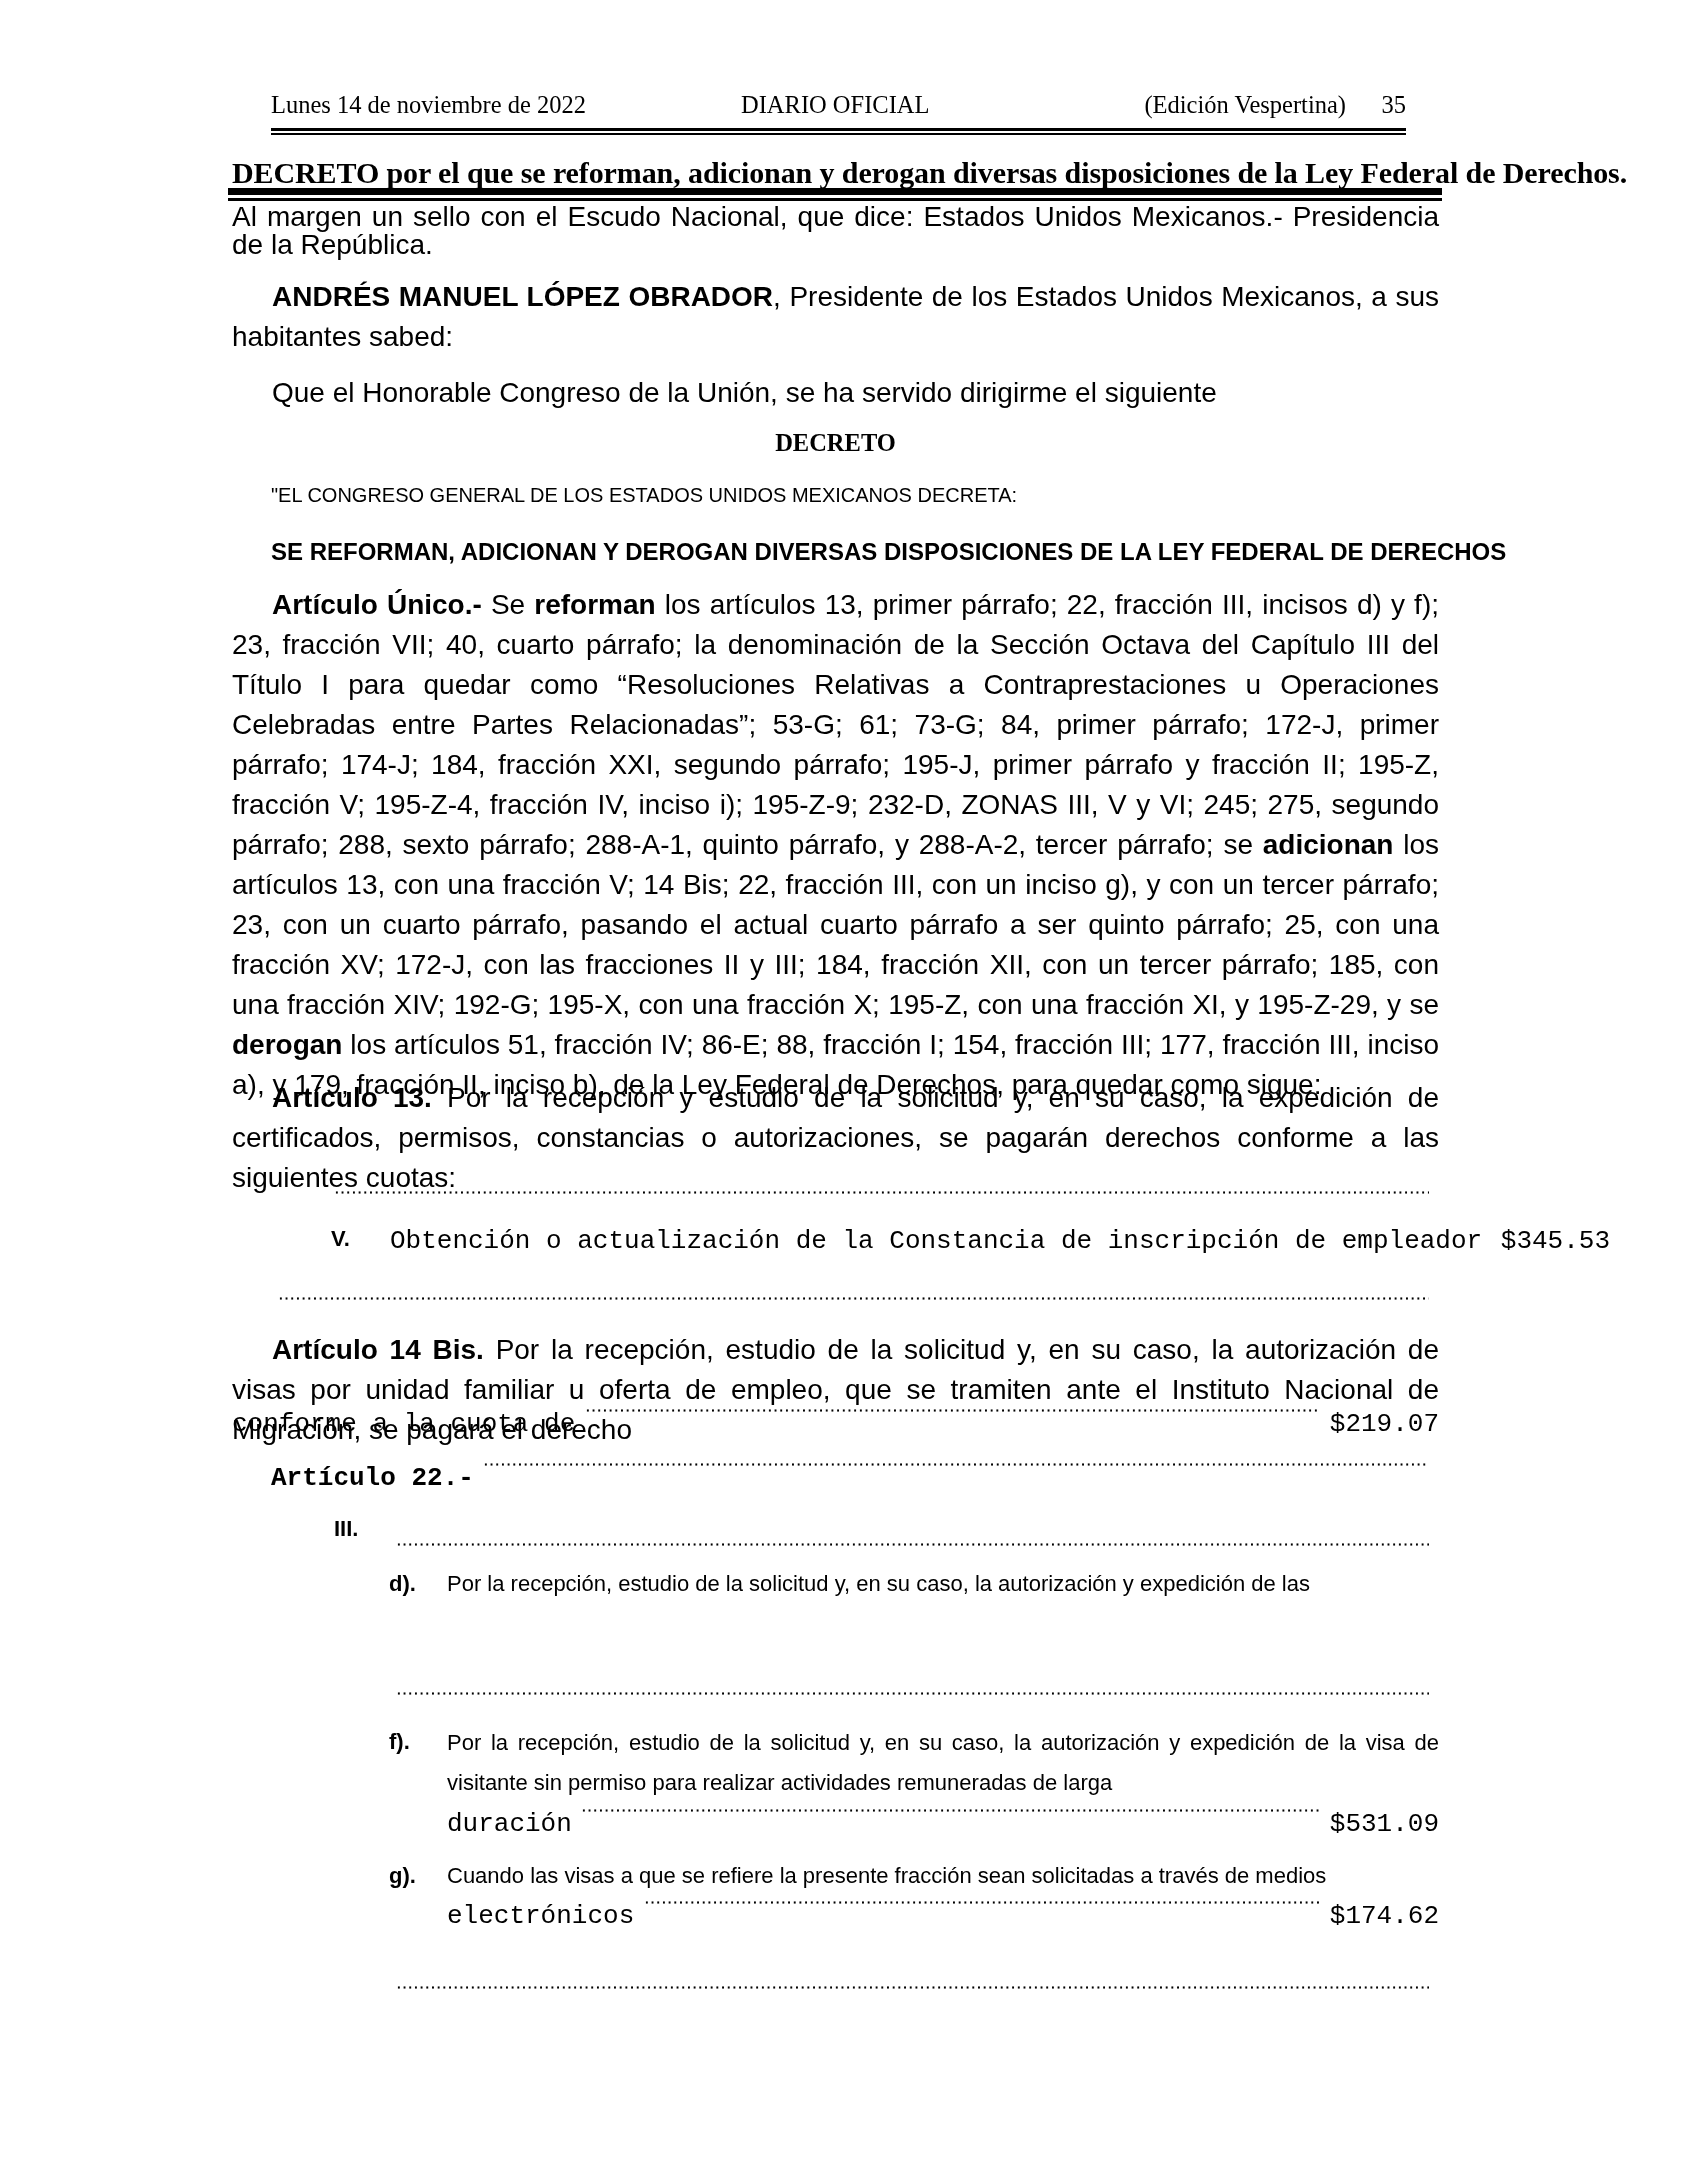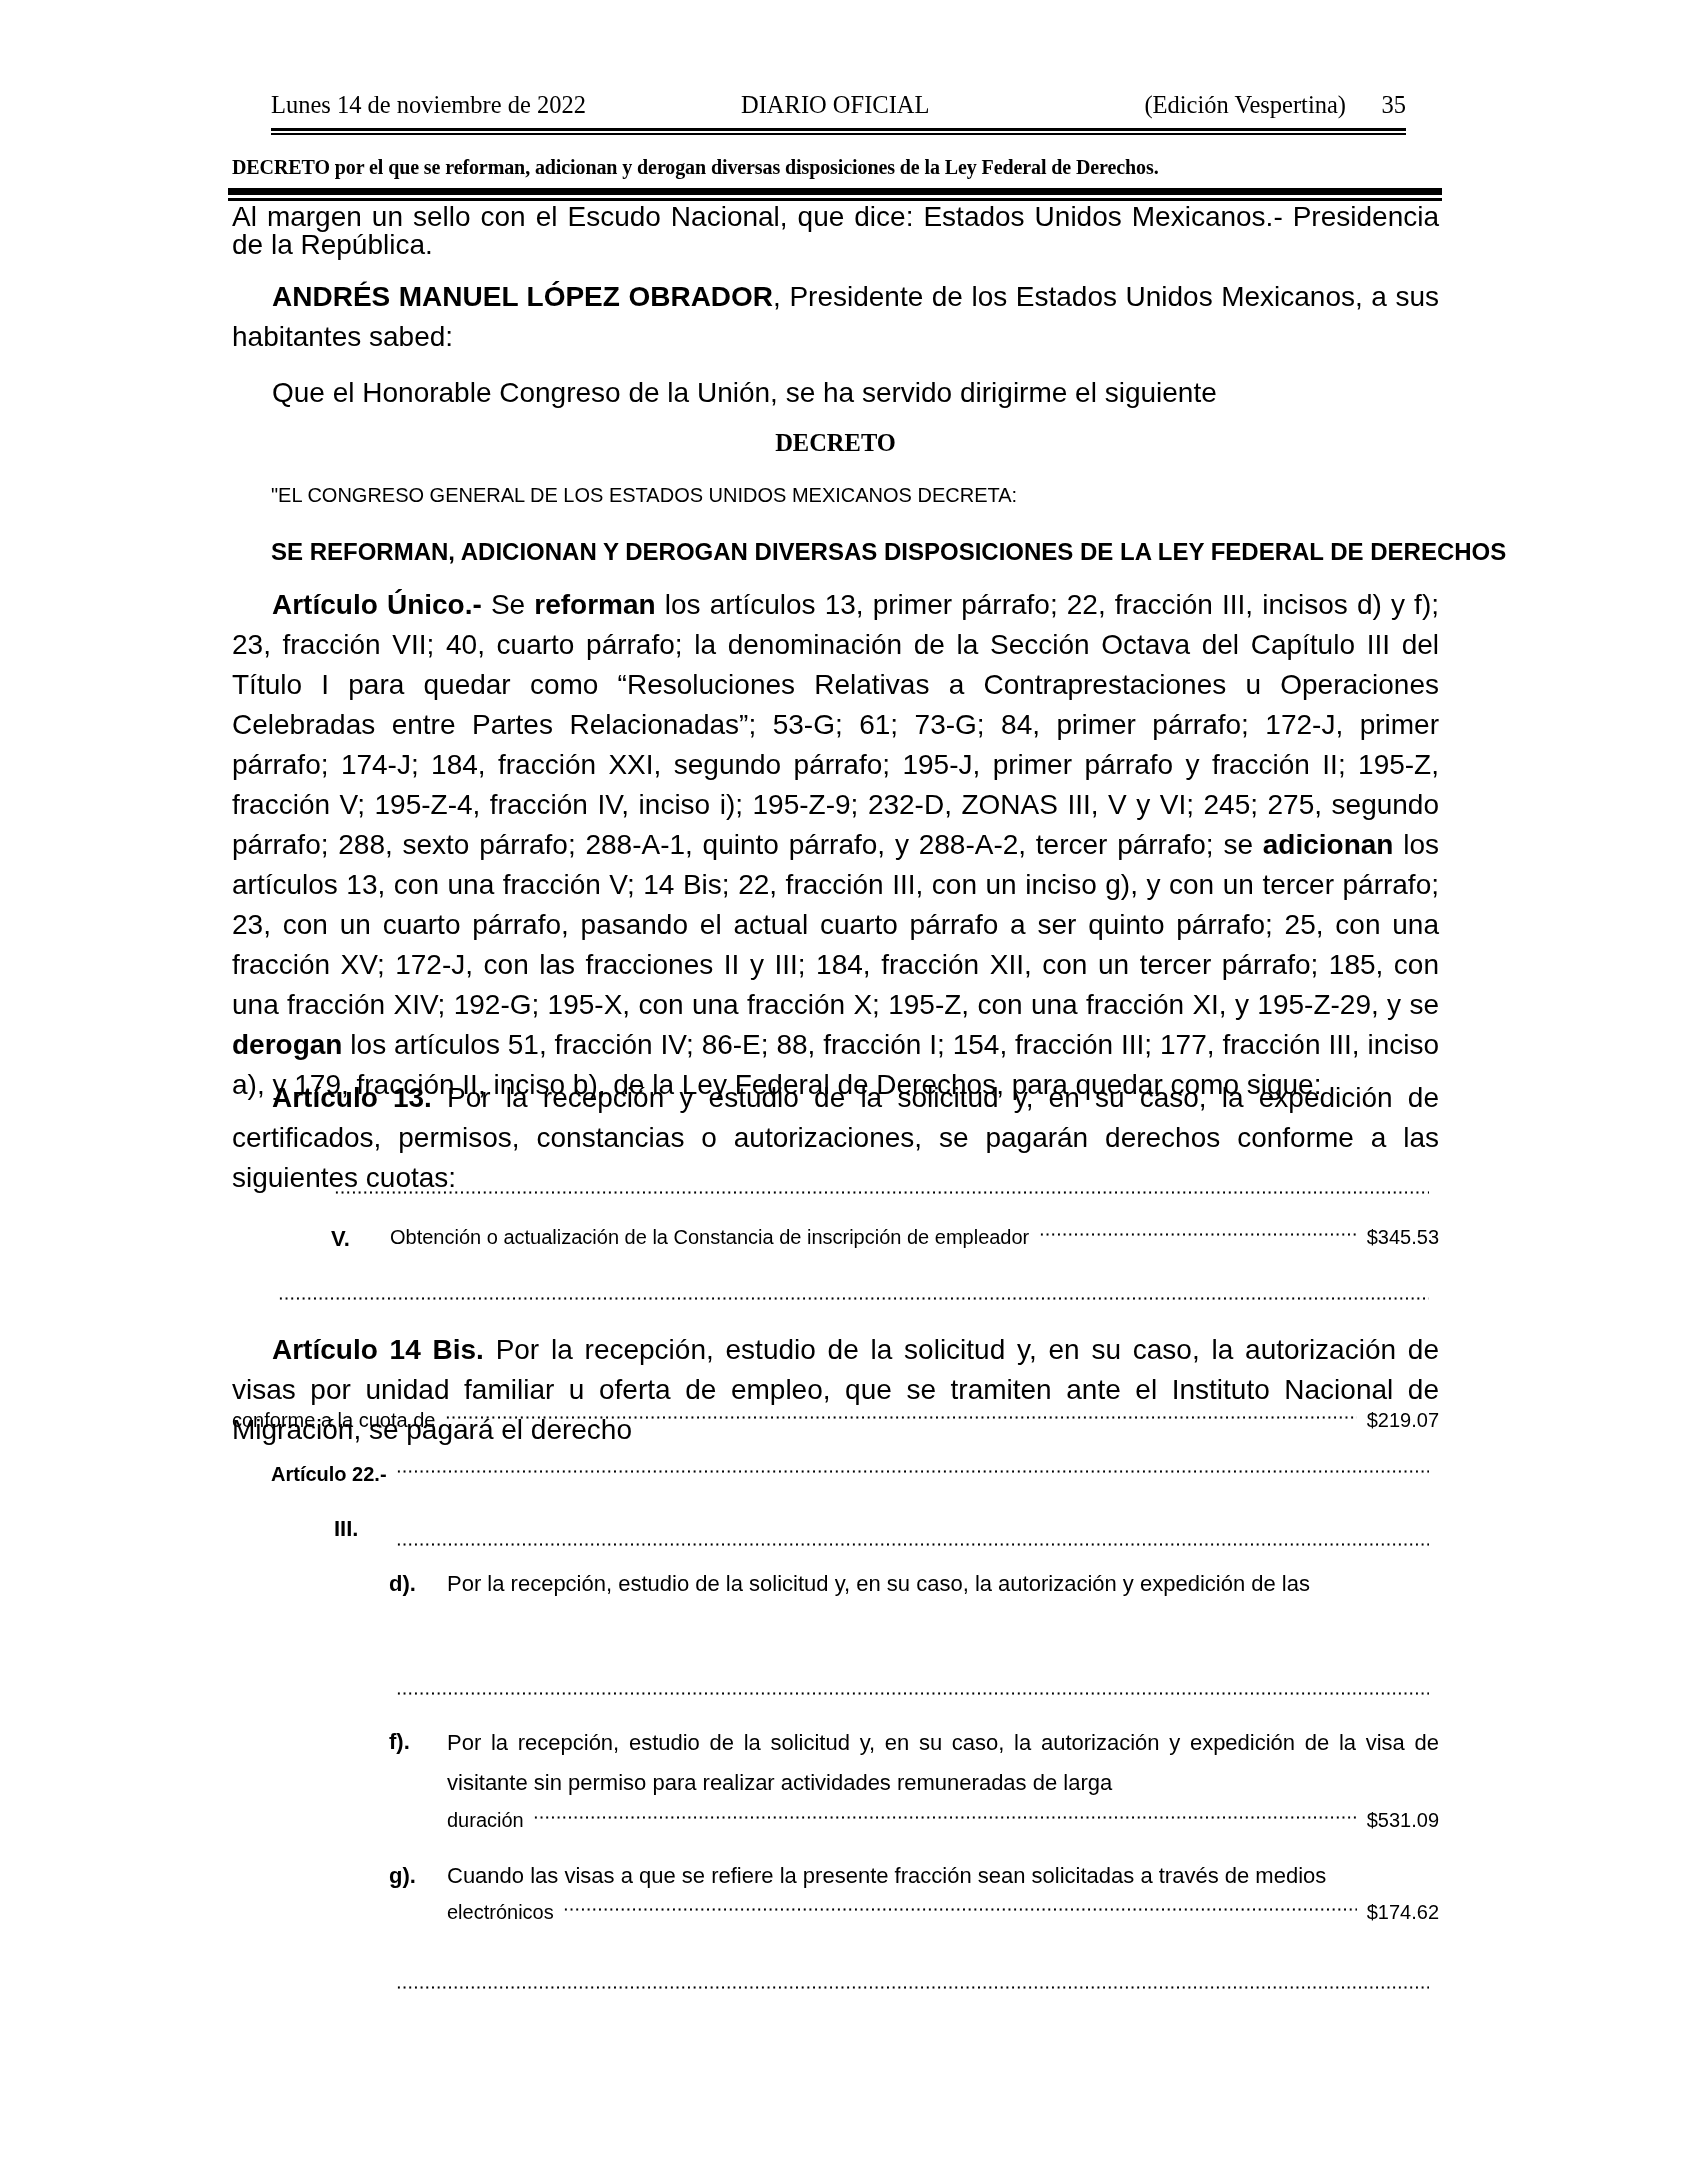--- a/index.html
+++ b/index.html
@@ -12,41 +12,41 @@
   .run-header span { position:absolute; top:0; white-space:nowrap; }
   .rh-date { left:0; }
   .rh-paper { left:470px; }
   .rh-edition { right:60px; }
   .rh-page { right:0; }
   .rh-rule1 { position:absolute; left:271px; width:1135px; top:128px; height:3.3px; background:#000; }
   .rh-rule2 { position:absolute; left:271px; width:1135px; top:133px; height:2px; background:#000; }
 
   
   .title { position:absolute; left:232px; width:1211px; top:156px;
-    font-family:"Liberation Serif", serif; font-weight:bold; font-size:20px; white-space:nowrap; letter-spacing:-0.1px; }
+    font-family:"Liberation Serif", serif; font-weight:bold; font-size:30px; white-space:nowrap; letter-spacing:-0.1px; }
   .t-rule1 { position:absolute; left:228px; width:1214px; top:188px; height:7.3px; background:#000; }
   .t-rule2 { position:absolute; left:228px; width:1214px; top:198px; height:2.6px; background:#000; }
 
   
   .body { font-family:"Liberation Sans", sans-serif; font-size:28px; }
   .para { position:absolute; left:232px; width:1207px; text-align:justify; text-align-last:left; }
   .indent { text-indent:40px; }
   .b { font-weight:bold; }
   .lh60 { line-height:40px; }
   .lh42 { line-height:28px; }
   .center-h { position:absolute; left:232px; width:1207px; text-align:center;
     font-family:"Liberation Serif", serif; font-weight:bold; font-size:24.5px; }
   .caps { position:absolute; left:271px; white-space:nowrap; font-family:"Liberation Sans", sans-serif; }
 
   .dots { position:absolute; height:2.6px;
     background-image:radial-gradient(circle, #000 0.9px, transparent 1.1px);
     background-size:5.7px 2.6px; background-repeat:repeat-x; }
 
-  .row { position:absolute; display:flex; align-items:center; white-space:nowrap;
-    font-family:Liberation Sans, sans-serif; font-size:20px; }
+  .row { position:absolute; display:flex; align-items:flex-start; white-space:nowrap;
+    font-family:Liberation Mono, monospace; font-size:26px; }
   .row .leader { flex:1; height:2.6px; margin:0 9.3px 6px 9.3px;
     background-image:radial-gradient(circle, #000 0.9px, transparent 1.1px);
     background-size:5.7px 2.6px; background-repeat:repeat-x; }
   .label-abs { position:absolute; font-family:"Liberation Sans", sans-serif; font-size:22px; }
   .inciso { position:absolute; left:447px; width:992px; line-height:40px;
     font-family:"Liberation Sans", sans-serif; font-size:22px; text-align:justify; text-align-last:left; }
 </style>
 </head>
 <body>
 

